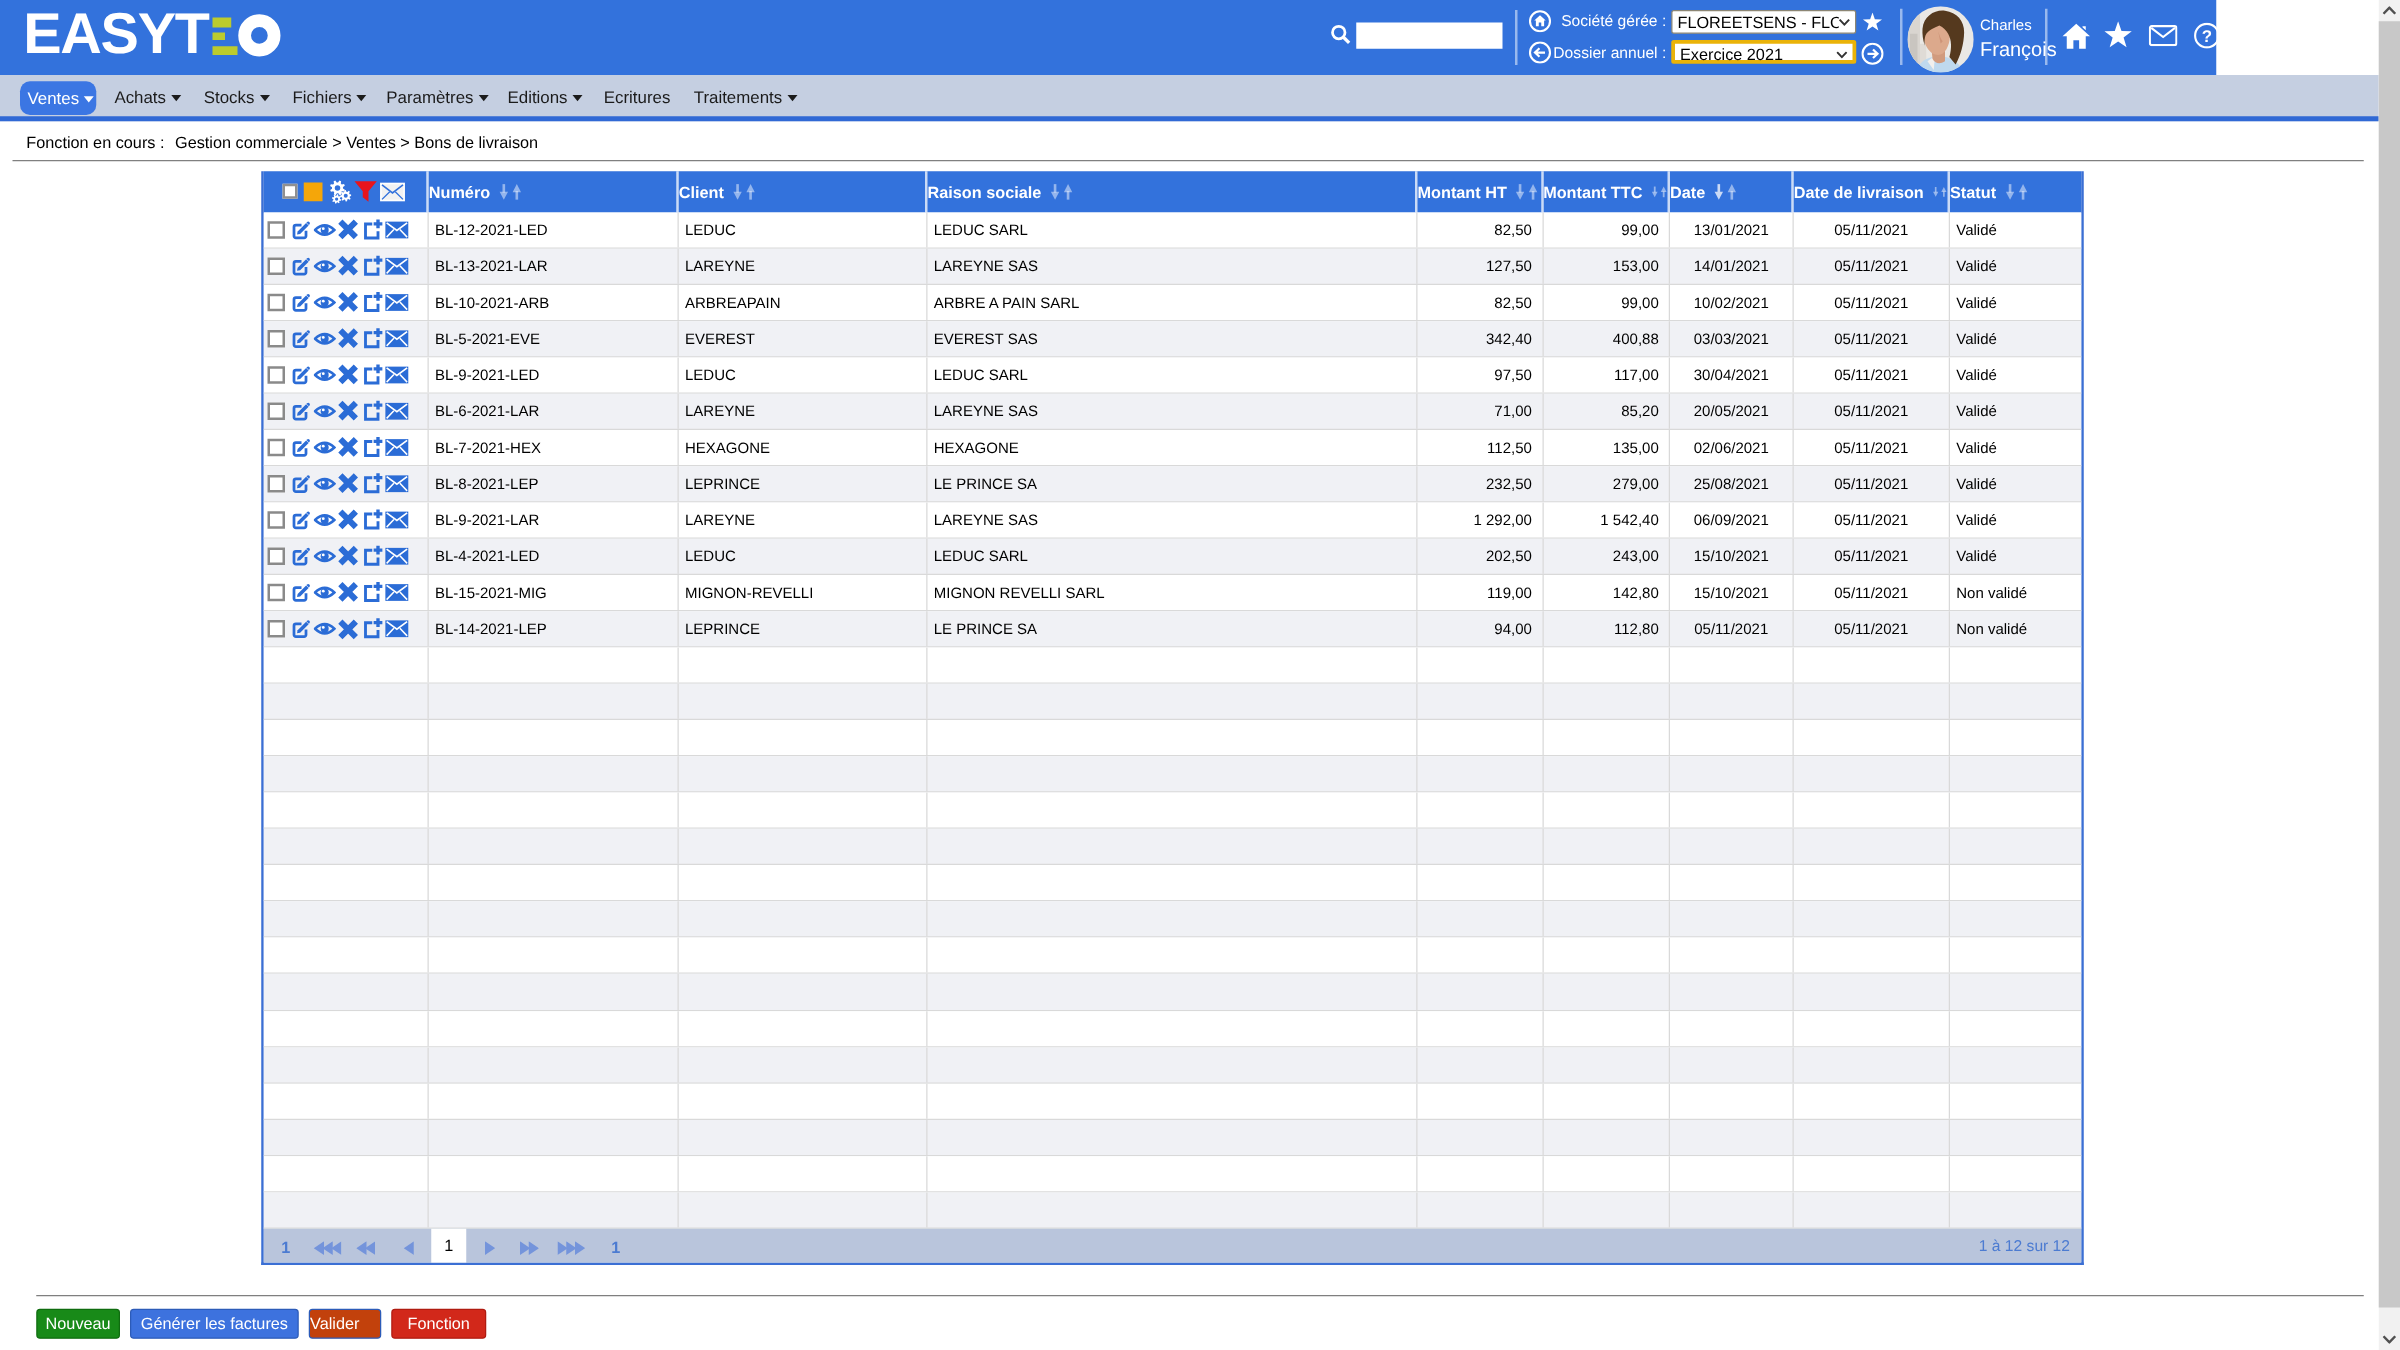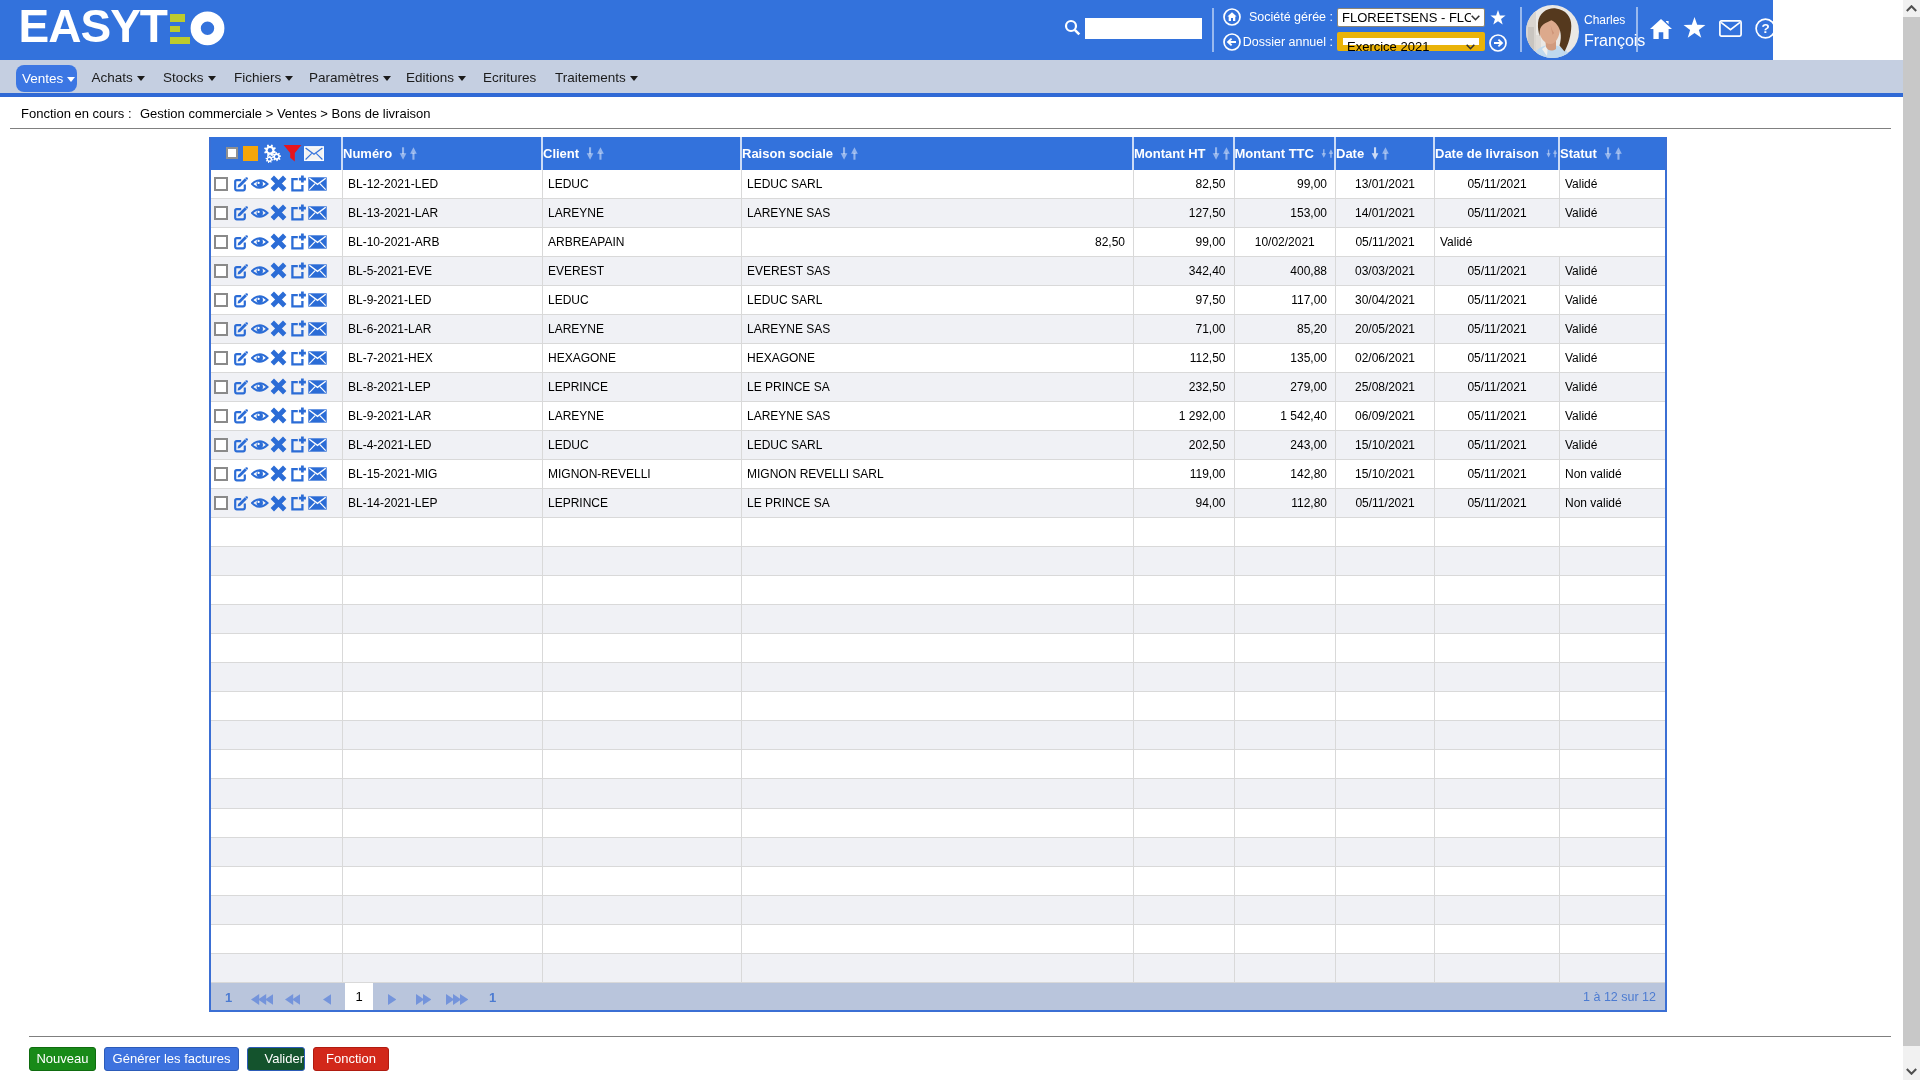--- a/index.html
+++ b/index.html
@@ -64,21 +64,21 @@
       </svg>
 </div>
  <div class="abs" style="left:1490px;top:9.5px"><svg width="16" height="16" viewBox="0 0 23 23">
         <polygon points="11.50,0.00 14.20,7.78 22.44,7.95 15.87,12.92 18.26,20.80 11.50,16.10 4.74,20.80 7.13,12.92 0.56,7.95 8.80,7.78" fill="#fff"></polygon>
       </svg></div>
  <div style="position:absolute;left:1223px;top:33px"><svg width="18" height="18" viewBox="0 0 18 18">
 <circle cx="9" cy="9" r="8" fill="none" stroke="#fff" stroke-width="1.7"></circle>
 <path d="M13 9 H5.6 M8.6 5.6 5 9 8.6 12.4" fill="none" stroke="#fff" stroke-width="1.8"></path>
       </svg></div>
  <span class="abs" style="left:1216px;top:34.5px;width:117px;text-align:right;font-size:12.5px;color:#fff">Dossier annuel :</span>
- <div style="position:absolute;left:1337px;top:32px;width:148px;height:19px;background:#fff;border:6px solid #eab308;border-radius:2px;box-sizing:border-box">
+ <div style="position:absolute;left:1337px;top:32px;width:148px;height:19px;background:#fff;border:3px solid #eab308;border-radius:2px;box-sizing:border-box">
 <span style="position:absolute;left:4px;top:1px;width:129px;overflow:hidden;font-size:13px;color:#000;white-space:nowrap">Exercice 2021</span>
 <svg width="9" height="6" viewBox="0 0 9 6" style="position:absolute;right:4px;top:6px">
         <path d="M0.7 0.7 4.5 4.7 8.3 0.7" fill="none" stroke="#333" stroke-width="1.6"></path>
       </svg>
 </div>
  <div style="position:absolute;left:1489px;top:33.5px"><svg width="18" height="18" viewBox="0 0 18 18">
 <circle cx="9" cy="9" r="8" fill="none" stroke="#fff" stroke-width="1.7"></circle>
 <path d="M5 9 H12.4 M9.4 5.6 13 9 9.4 12.4" fill="none" stroke="#fff" stroke-width="1.8"></path>
       </svg></div>
  <div class="abs" style="left:1526px;top:4.5px"><svg width="53" height="53" viewBox="0 0 53 53">
@@ -351,20 +351,21 @@
 <path d="M13.4 0.6 V7.6 M9.9 4.1 H16.9" stroke="#2B6CD6" stroke-width="2.7" fill="none"></path>
         </svg>
         <svg width="19" height="18" viewBox="0 0 19 18" style="margin:0 0 0 0.5px">
 <rect x="0.3" y="2.3" width="18.4" height="13.4" fill="#2B6CD6"></rect>
 <path d="M1.3 3.3 9.5 9.4 17.7 3.3" fill="none" stroke="#fff" stroke-width="1.4"></path>
 <path d="M1.3 14.7 7.1 8.6 M17.7 14.7 11.9 8.6" fill="none" stroke="#fff" stroke-width="1.2"></path>
         </svg>
       </div>
 <div class="c">BL-10-2021-ARB</div>
 <div class="c">ARBREAPAIN</div>
+<div class="c">ARBRE A PAIN SARL</div>
 <div class="c r">82,50</div>
 <div class="c r">99,00</div>
 <div class="c ctr">10/02/2021</div>
 <div class="c ctr">05/11/2021</div>
 <div class="c last">Validé</div>
     </div>
     <div class="row" style="background:#F0F1F5">
       <div class="c ci">
         <span style="display:inline-block;width:14px;height:14px;border:2px solid #8A8A8A;background:#fff;box-sizing:border-box;margin:0 0 0 3px"></span>
         <svg width="18" height="18" viewBox="0 0 18 18" style="margin:0 0 0 4px">
@@ -882,21 +883,21 @@
           <polygon points="6.999999999999999,0 15.2,5.5 6.999999999999999,11" fill="#7494DB"></polygon>
           <polygon points="13.999999999999998,0 22.199999999999996,5.5 13.999999999999998,11" fill="#7494DB"></polygon>
         </svg></span>
 <span style="position:absolute;left:278px;top:7px;color:#4C7BD1;font-weight:bold;font-size:13px">1</span>
 <span style="position:absolute;right:9px;top:7.5px;color:#4C7BD1;font-size:12.5px">1 à 12 sur 12</span>
 </div>
 </div>
 <div class="abs" style="left:29px;top:1036px;width:1862px;height:1px;background:#7F7F7F"></div>
 <div class="abs" style="left:29px;top:1047px;width:67px;height:24px;background:#188A18;border:1px solid #0F6C0F;border-radius:3px;color:#fff;font-size:13px;text-align:center;line-height:22px">Nouveau</div>
 <div class="abs" style="left:104px;top:1047px;width:135px;height:24px;background:#3D72DE;border:1px solid #2C5BB8;border-radius:3px;color:#fff;font-size:13px;text-align:center;line-height:22px">Générer les factures</div>
-<div class="abs" style="left:247px;top:1047px;width:58px;height:24px;background:#14532d;border:1px solid #2C5BB8;border-radius:3px;color:#fff;font-size:13px;text-align:right;line-height:22px">Valider</div>
+<div class="abs" style="left:247px;top:1047px;width:58px;height:24px;background:#c2410c;border:1px solid #2C5BB8;border-radius:3px;color:#fff;font-size:13px;text-align:left;line-height:22px">Valider</div>
 <div class="abs" style="left:313px;top:1047px;width:76px;height:24px;background:#D2281A;border:1px solid #B01B10;border-radius:3px;color:#fff;font-size:13px;text-align:center;line-height:22px">Fonction</div>
 <div class="abs" style="left:1903px;top:0;width:17px;height:1080px;background:#F1F1F1">
  <svg style="position:absolute;left:3px;top:5px" width="11" height="7" viewBox="0 0 11 7">
       <path d="M0.8 6 5.5 1.2 10.2 6" fill="none" stroke="#505050" stroke-width="2"></path>
     </svg>
  <div style="position:absolute;left:0;top:17px;width:17px;height:1029px;background:#C8C8C8"></div>
  <svg style="position:absolute;left:3px;top:1068px" width="11" height="7" viewBox="0 0 11 7">
       <path d="M0.8 1 5.5 5.8 10.2 1" fill="none" stroke="#505050" stroke-width="2"></path>
     </svg>
 </div>

